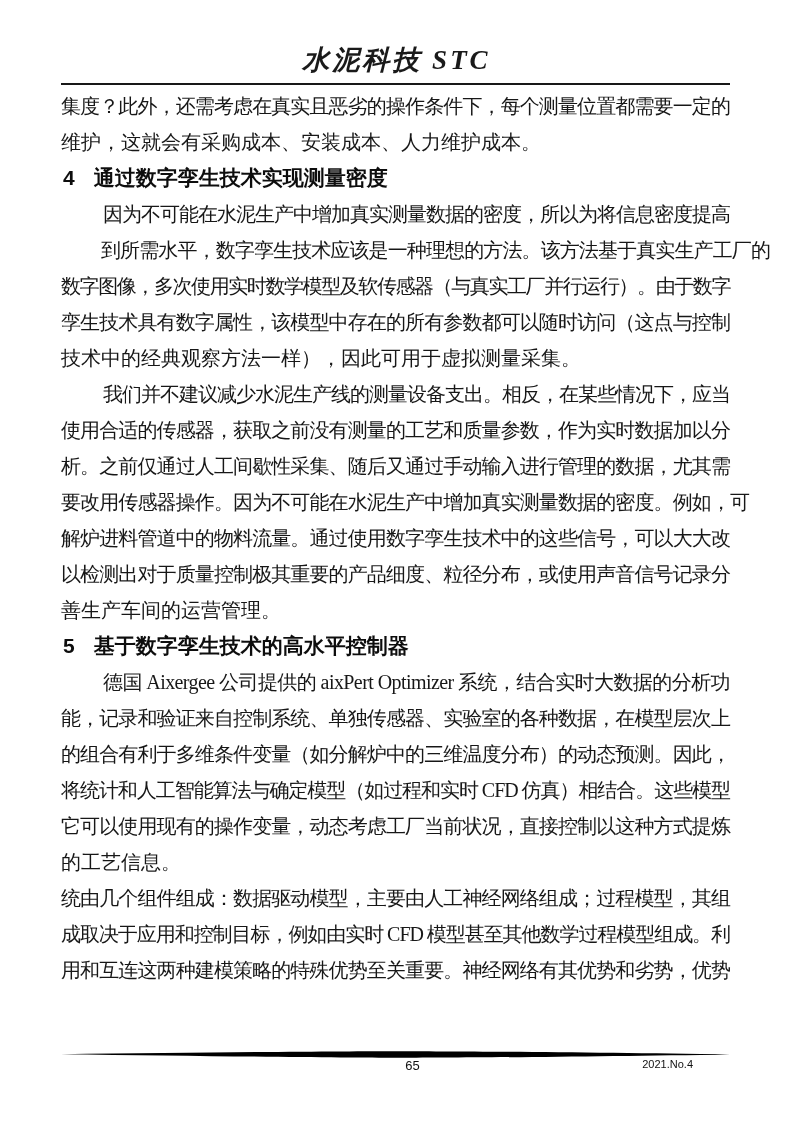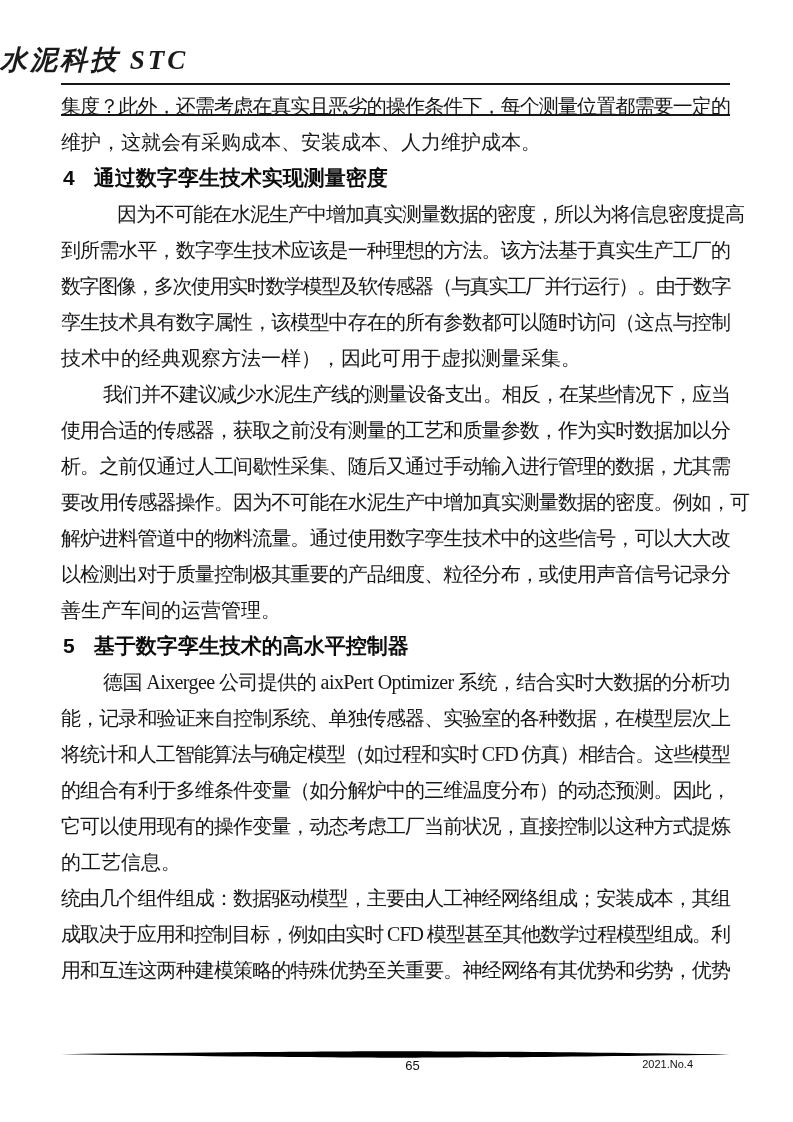--- a/index.html
+++ b/index.html
@@ -12,21 +12,21 @@
     color: #161616;
     overflow: hidden;
     margin: 0 auto;
   }
   
   .journal-title {
     position: absolute;
     top: 42px;
     left: 0;
     width: 100%;
-    text-align: left;
+    text-align: center;
     font-size: 27px;
     font-style: italic;
     font-weight: 600;
     letter-spacing: 3px;
     color: #1a1a1a;
   }
   .header-rule {
     position: absolute;
     top: 83px;
     left: 61px;
@@ -90,43 +90,43 @@
 </head>
 <body>
 
 <div class="page">
 
   <div class="journal-title">水泥科技 STC</div>
 
   <div class="header-rule"></div>
 
   <div class="doc-body">
-      <div class="line just"><span class="t" style="letter-spacing: -0.885714px; text-decoration: underline;">集度？此外，还需考虑在真实且恶劣的操作条件下，每个测量位置都需要一定的</span></div>
+      <div class="line just"><span class="t" style="letter-spacing: -0.885714px;">集度？此外，还需考虑在真实且恶劣的操作条件下，每个测量位置都需要一定的</span></div>
       <div class="line"><span class="t">维护，这就会有采购成本、安装成本、人力维护成本。</span></div>
       <div class="heading"><span class="h-num">4</span><span class="h-title">通过数字孪生技术实现测量密度</span></div>
-      <div class="line just ind"><span class="t" style="letter-spacing: -1px; margin-left: 14px;">因为不可能在水泥生产中增加真实测量数据的密度，所以为将信息密度提高</span></div>
-      <div class="line just"><span class="t" style="letter-spacing: -0.885714px;">到所需水平，数字孪生技术应该是一种理想的方法。该方法基于真实生产工厂的</span></div>
+      <div class="line just ind"><span class="t" style="letter-spacing: -1px;">因为不可能在水泥生产中增加真实测量数据的密度，所以为将信息密度提高</span></div>
+      <div class="line just"><span class="t" style="letter-spacing: -0.885714px; margin-left: 40px;">到所需水平，数字孪生技术应该是一种理想的方法。该方法基于真实生产工厂的</span></div>
       <div class="line just"><span class="t" style="letter-spacing: -1.41667px;">数字图像，多次使用实时数学模型及软传感器（与真实工厂并行运行）。由于数字</span></div>
       <div class="line just"><span class="t" style="letter-spacing: -0.885714px;">孪生技术具有数字属性，该模型中存在的所有参数都可以随时访问（这点与控制</span></div>
       <div class="line"><span class="t">技术中的经典观察方法一样），因此可用于虚拟测量采集。</span></div>
       <div class="line just ind"><span class="t" style="letter-spacing: -1px;">我们并不建议减少水泥生产线的测量设备支出。相反，在某些情况下，应当</span></div>
       <div class="line just"><span class="t" style="letter-spacing: -0.885714px;">使用合适的传感器，获取之前没有测量的工艺和质量参数，作为实时数据加以分</span></div>
       <div class="line just"><span class="t" style="letter-spacing: -0.885714px;">析。之前仅通过人工间歇性采集、随后又通过手动输入进行管理的数据，尤其需</span></div>
       <div class="line just"><span class="t" style="letter-spacing: -0.885714px;">要改用传感器操作。因为不可能在水泥生产中增加真实测量数据的密度。例如，可</span></div>
       <div class="line just"><span class="t" style="letter-spacing: -0.885714px;">解炉进料管道中的物料流量。通过使用数字孪生技术中的这些信号，可以大大改</span></div>
       <div class="line just"><span class="t" style="letter-spacing: -0.885714px;">以检测出对于质量控制极其重要的产品细度、粒径分布，或使用声音信号记录分</span></div>
       <div class="line"><span class="t">善生产车间的运营管理。</span></div>
       <div class="heading"><span class="h-num">5</span><span class="h-title">基于数字孪生技术的高水平控制器</span></div>
       <div class="line just ind"><span class="t" style="letter-spacing: -0.573438px;">德国 Aixergee 公司提供的 aixPert Optimizer 系统，结合实时大数据的分析功</span></div>
       <div class="line just"><span class="t" style="letter-spacing: -0.885714px; font-family: Liberation Mono, monospace;">能，记录和验证来自控制系统、单独传感器、实验室的各种数据，在模型层次上</span></div>
+      <div class="line just"><span class="t" style="letter-spacing: -0.885714px;">的组合有利于多维条件变量（如分解炉中的三维温度分布）的动态预测。因此，</span></div>
       <div class="line just"><span class="t" style="letter-spacing: -1.05016px;">将统计和人工智能算法与确定模型（如过程和实时 CFD 仿真）相结合。这些模型</span></div>
-      <div class="line just"><span class="t" style="letter-spacing: -0.885714px;">的组合有利于多维条件变量（如分解炉中的三维温度分布）的动态预测。因此，</span></div>
       <div class="line just"><span class="t" style="letter-spacing: -0.885714px;">它可以使用现有的操作变量，动态考虑工厂当前状况，直接控制以这种方式提炼</span></div>
       <div class="line"><span class="t">的工艺信息。</span></div>
-      <div class="line just"><span class="t" style="letter-spacing: -0.885714px;">统由几个组件组成：数据驱动模型，主要由人工神经网络组成；安装成本，其组</span></div>
+      <div class="line just"><span class="t" style="letter-spacing: -0.885714px;">统由几个组件组成：数据驱动模型，主要由人工神经网络组成；过程模型，其组</span></div>
       <div class="line just"><span class="t" style="letter-spacing: -1.05016px;">成取决于应用和控制目标，例如由实时 CFD 模型甚至其他数学过程模型组成。利</span></div>
       <div class="line just"><span class="t" style="letter-spacing: -0.885714px; margin-top: 12px;">用和互连这两种建模策略的特殊优势至关重要。神经网络有其优势和劣势，优势</span></div>
     </div>
 
   <svg class="footer-bar" viewBox="0 0 669 7" preserveAspectRatio="none" width="669" height="7">
     <path d="M0,3.2 C150,1.2 290,0.2 334,0.2 C390,0.2 530,1.4 669,3.4 C530,5.6 390,6.8 334,6.8 C290,6.8 150,5.2 0,3.2 Z" fill="#000"></path>
   </svg>
 
   <div class="page-number">65</div>
 

